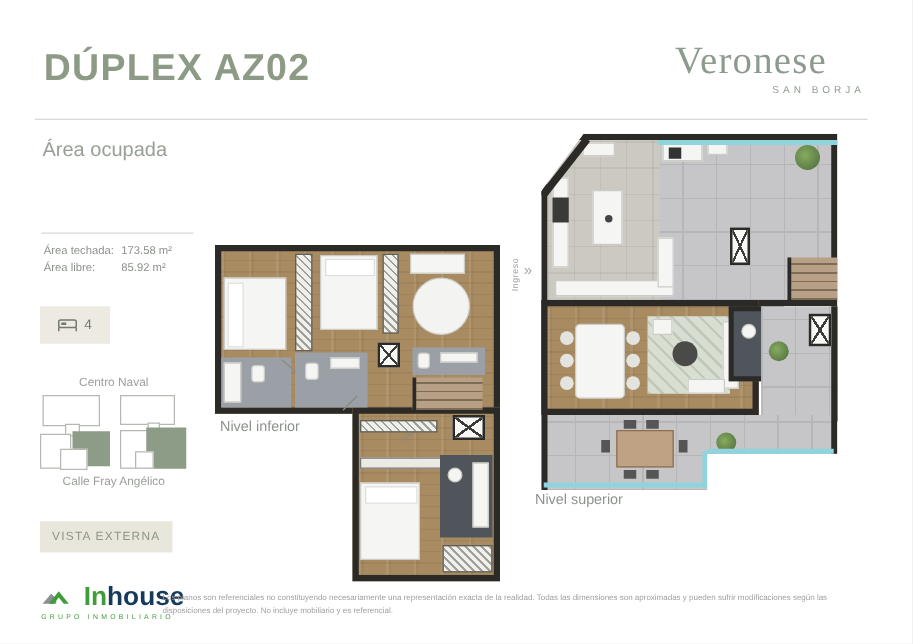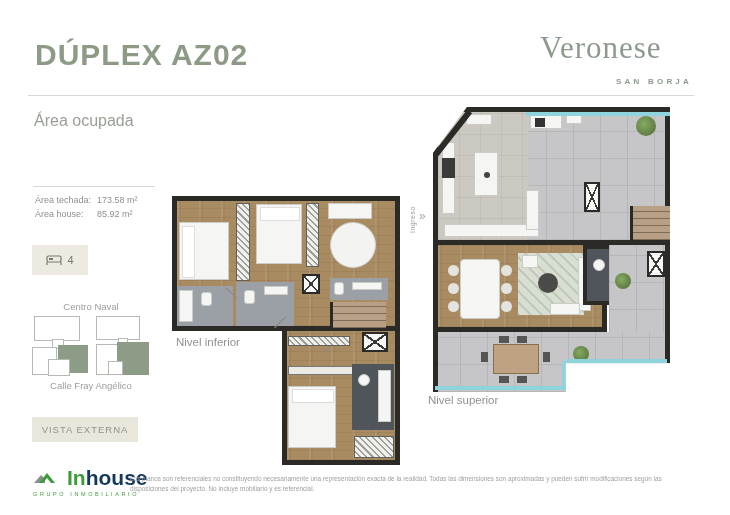--- a/index.html
+++ b/index.html
@@ -2,21 +2,21 @@
 <html><head>
 <meta charset="utf-8">
 <style>
   html,body{margin:0;padding:0;background:#e8e8e8;}
   .canvas{position:relative;width:730px;height:515px;background:#ffffff;overflow:hidden;
           font-family:"Liberation Sans",sans-serif;}
   .abs{position:absolute;}
   
   .title{font-size:30px;font-weight:bold;color:#8d9b86;letter-spacing:1px;}
   .brand-name{font-family:"Liberation Serif",serif;font-size:31px;color:#8d9b8e;letter-spacing:1px;}
-  .brand-sub{font-size:8px;color:#8d9b8e;letter-spacing:3.2px;text-align:right;margin-top:11px;font-weight:bold;}
+  .brand-sub{font-size:8px;color:#8d9b8e;letter-spacing:3.2px;text-align:right;margin-top:1px;}
   .hline{background:#d7d7d3;height:1px;}
   
   .area-label{font-size:16px;color:#98a095;}
   .area-value{font-size:30px;font-weight:bold;color:#8f9c88;}
   .srow{font-size:9px;color:#8c918b;}
   .badge{background:#edebe1;display:flex;align-items:center;justify-content:center;gap:5px;
          color:#74796f;font-size:11px;}
   .maplabel{font-size:9.5px;color:#9aa099;text-align:center;}
   .kp{border:1px solid #b5b9b2;background:#ffffff;}
   .kpfill{background:#8d9c86;}
@@ -71,21 +71,21 @@
   <div class="abs" style="left:540px;top:30px;width:152px;">
     <div class="brand-name" style="text-align:left;">Veronese</div>
     <div class="brand-sub">SAN BORJA</div>
   </div>
   <div class="abs hline" style="left:28px;top:95px;width:666px;"></div>
 
   <div class="abs area-label" style="left:34px;top:112px;">Área ocupada</div>
   <div class="abs hline" style="left:33px;top:186px;width:122px;"></div>
   <div class="abs srow" style="left:35px;top:195px;">Área techada:</div>
   <div class="abs srow" style="left:97px;top:195px;">173.58 m²</div>
-  <div class="abs srow" style="left:35px;top:209px;">Área house:</div>
+  <div class="abs srow" style="left:35px;top:209px;">Área libre:</div>
   <div class="abs srow" style="left:97px;top:209px;">85.92 m²</div>
 
   <div class="abs badge" style="left:32px;top:245px;width:56px;height:30px;">
     <svg width="16" height="11" viewBox="0 0 16 11">
       <rect x="1" y="1" width="14" height="6" rx="1.5" fill="none" stroke="#74796f" stroke-width="1.2"></rect>
       <line x1="1" y1="7" x2="1" y2="10" stroke="#74796f" stroke-width="1.2"></line>
       <line x1="15" y1="7" x2="15" y2="10" stroke="#74796f" stroke-width="1.2"></line>
       <rect x="3" y="3" width="4" height="2" fill="#74796f"></rect>
     </svg>
     <span>4</span>

